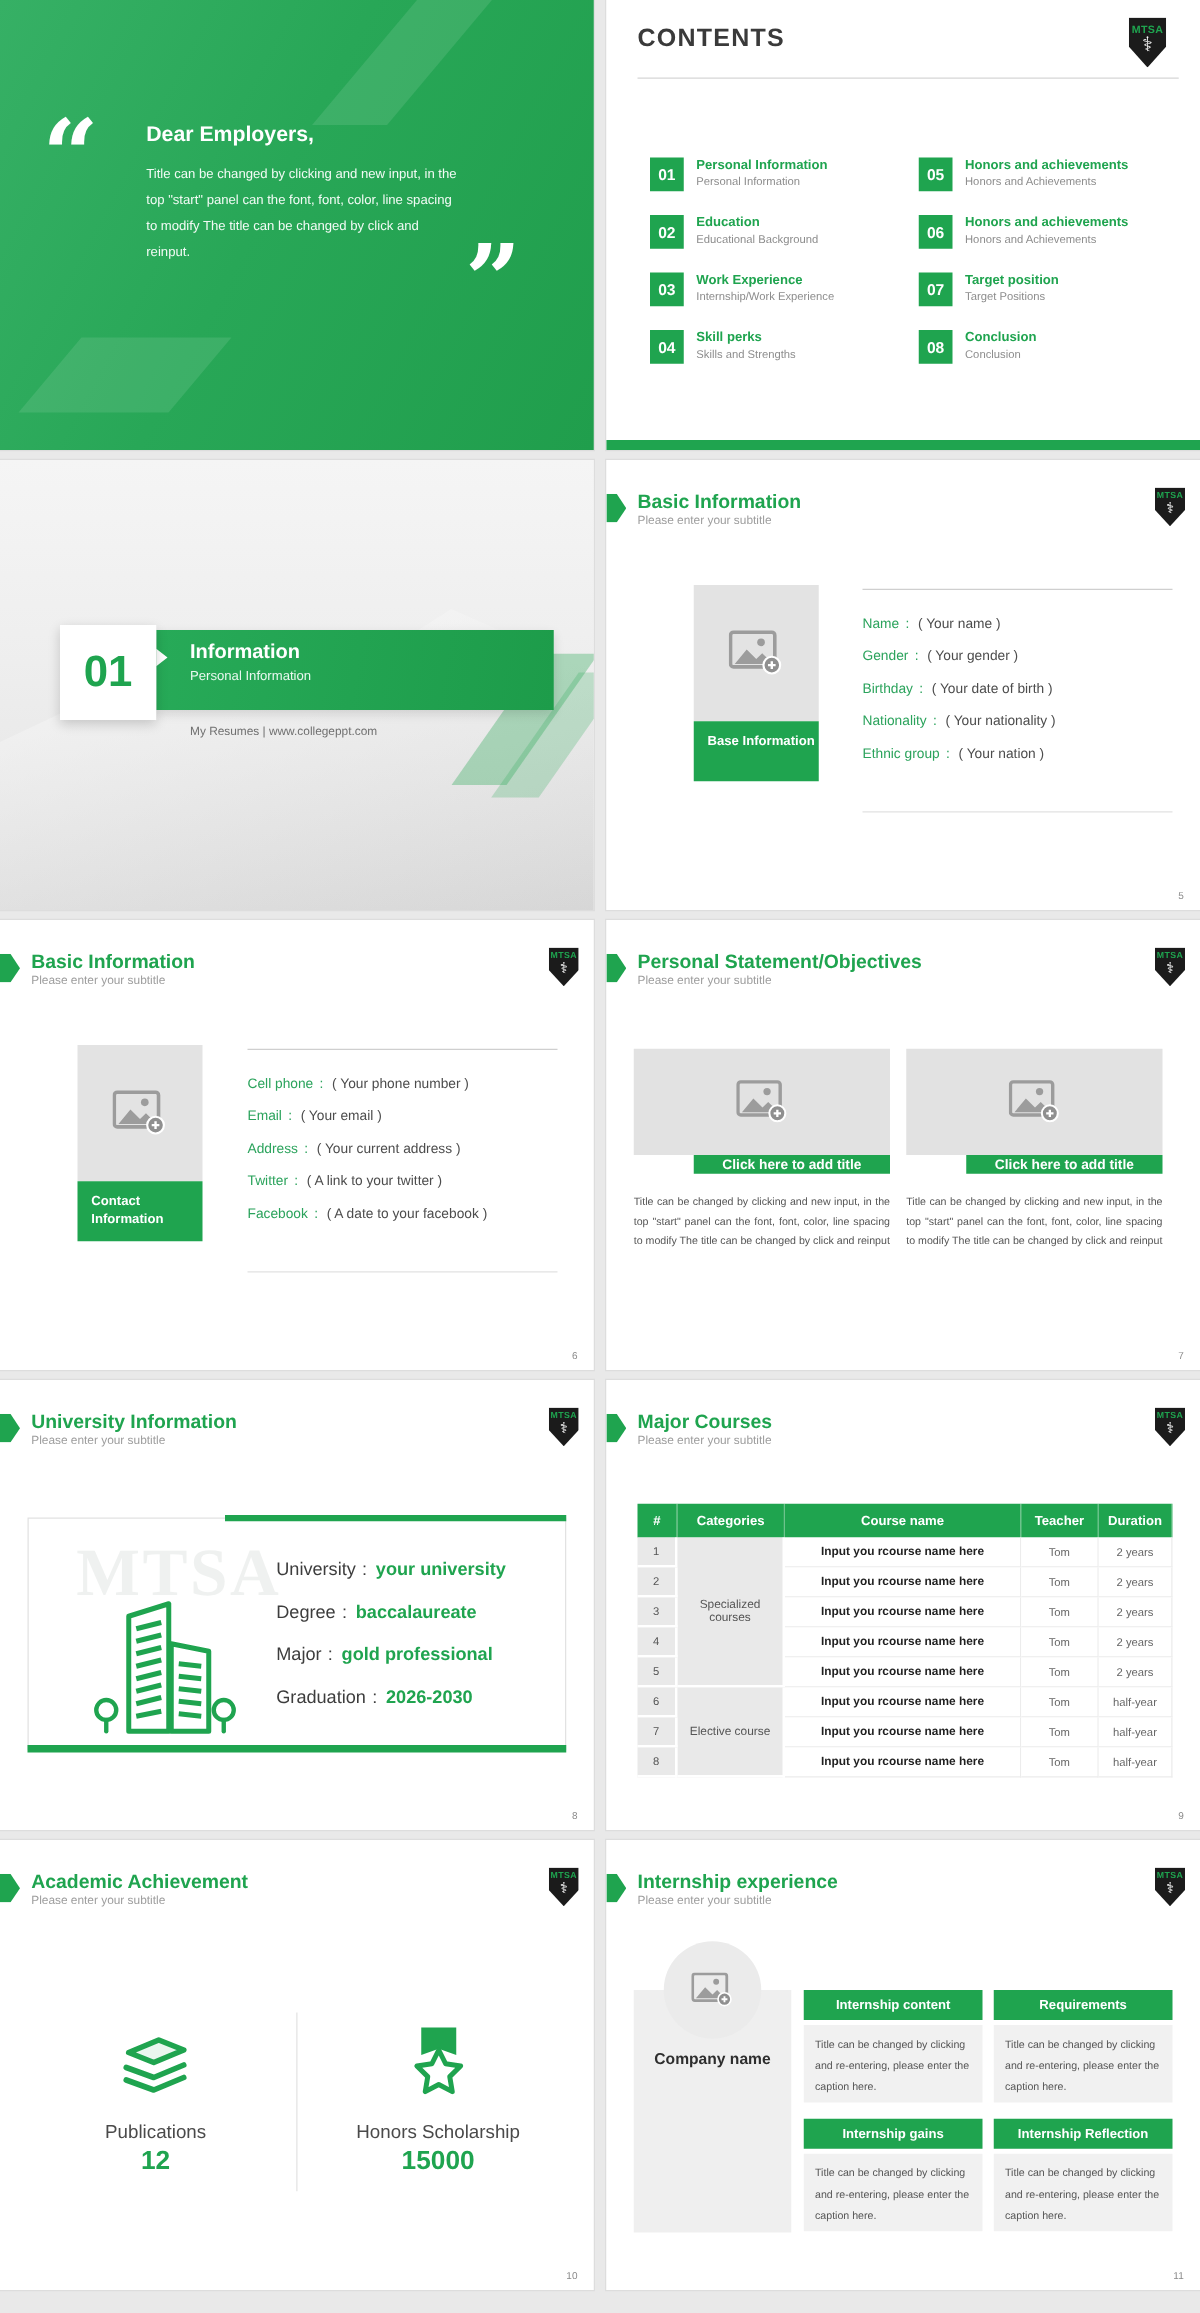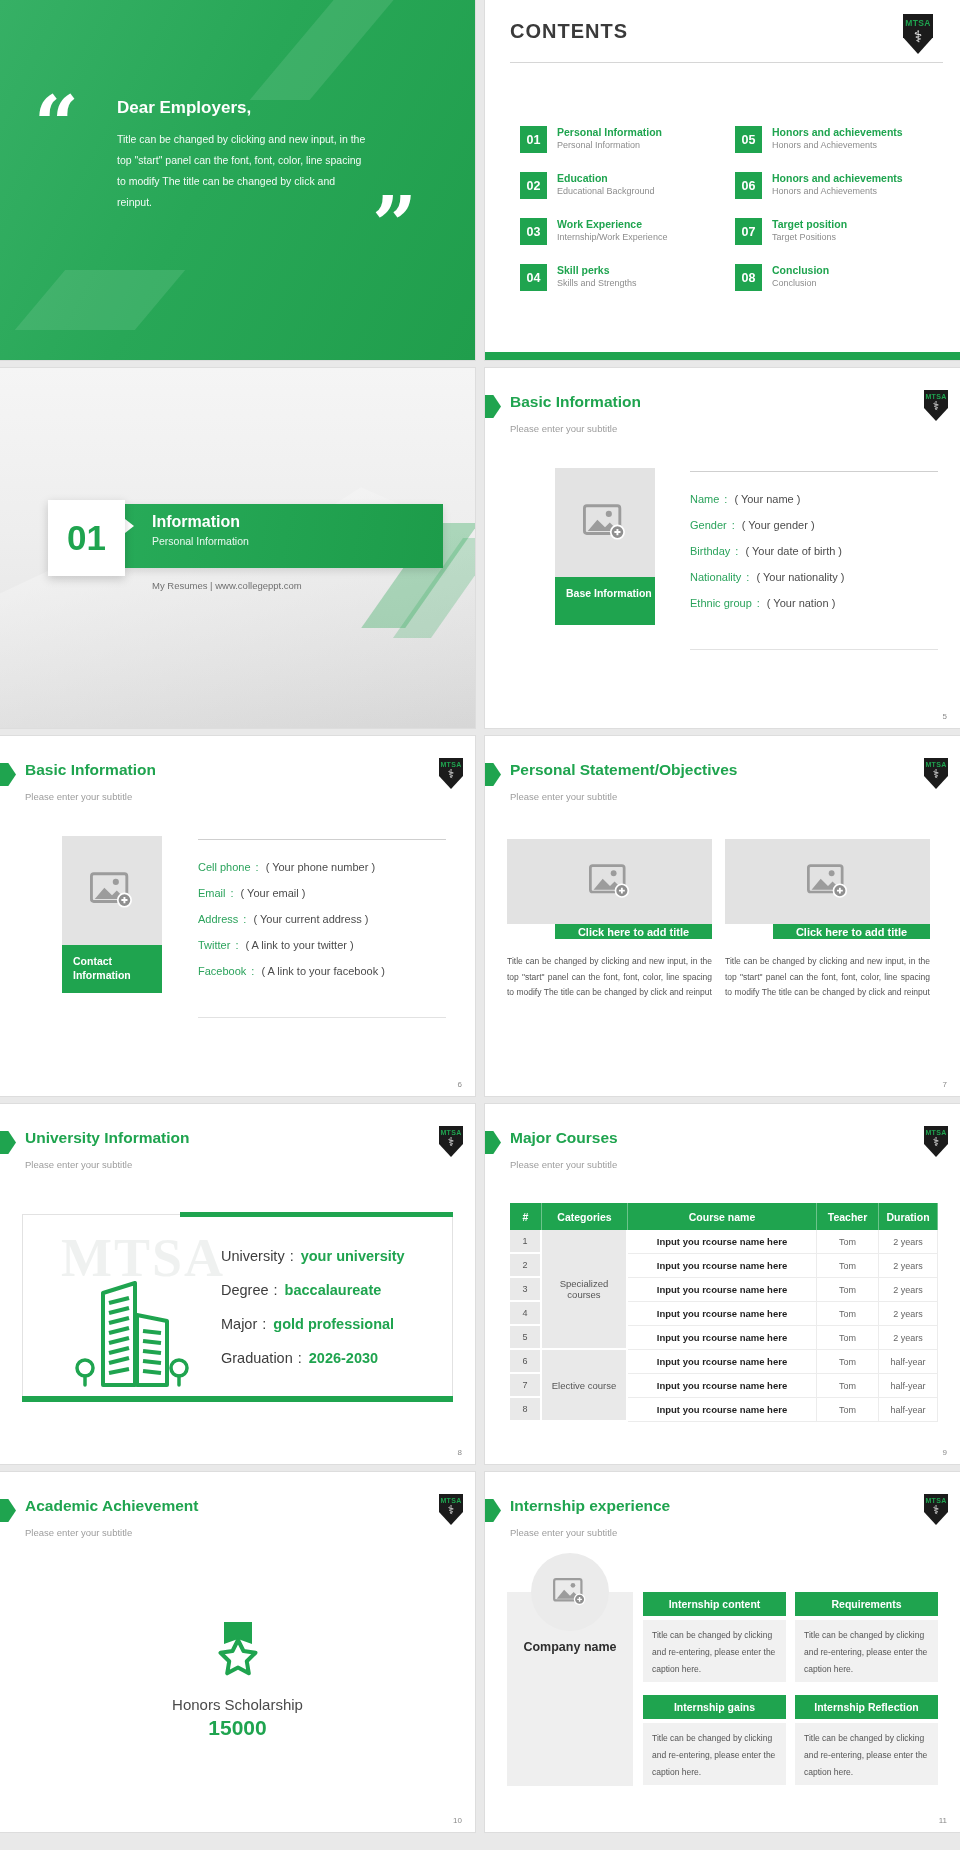--- a/index.html
+++ b/index.html
@@ -20,21 +20,21 @@
             display:flex; flex-direction:column; align-items:center; }
   .shield .mt { font-size:7px; font-weight:bold; color:var(--g); margin-top:3px; letter-spacing:.3px; }
   .shield .sym { font-size:12px; color:#fff; line-height:1.1; }
   .logo-lg .mt { font-size:8.5px; margin-top:4px; }
   .logo-lg .sym { font-size:16px; }
 
   .hd { position:absolute; left:0; top:25px; right:60px; }
   .harrow { position:absolute; left:0; top:2px; width:16px; height:23px; background:var(--g);
             clip-path:polygon(0 0,52% 0,100% 50%,52% 100%,0 100%); }
   .hd .t { margin-left:25px; font-size:15.5px; font-weight:bold; color:var(--g); }
-  .hd .s { margin-left:25px; margin-top:12px; font-size:9.5px; color:#9d9d9d; }
+  .hd .s { margin-left:25px; margin-top:0; font-size:9.5px; color:#9d9d9d; }
 
   .imgicon { display:block; }
 
   
   .cover { background:linear-gradient(118deg,#36b065 0%,#28a757 45%,#209e4c 100%); }
   .cover .deco { position:absolute; background:rgba(255,255,255,.10); transform:skewX(-40deg); }
   .q { position:absolute; color:#fff; font-family:"DejaVu Serif", serif; font-weight:bold;
        font-size:78px; line-height:1; }
   .cov-title { position:absolute; left:117px; top:98px; font-size:17px; font-weight:bold; color:#fff; }
   .cov-body { position:absolute; left:117px; top:129px; width:256px; font-size:10.5px;
@@ -295,21 +295,21 @@
         <path d="M36 25.8 V32.2 M32.8 29 H39.2" stroke="#fff" stroke-width="2"></path>
       </svg>
     </div>
     <div class="ph-label" style="left:62px;">Contact Information</div>
     <div class="fl-rule" style="left:198px;"></div>
     <div class="fields" style="left:198px;">
       <div class="frow"><span class="fl"><span>Cell phone</span><span class="sep">:</span></span><span class="fv">( Your phone number )</span></div>
       <div class="frow"><span class="fl"><span>Email</span><span class="sep">:</span></span><span class="fv">( Your email )</span></div>
       <div class="frow"><span class="fl"><span>Address</span><span class="sep">:</span></span><span class="fv">( Your current address )</span></div>
       <div class="frow"><span class="fl"><span>Twitter</span><span class="sep">:</span></span><span class="fv">( A link to your twitter )</span></div>
-      <div class="frow"><span class="fl"><span>Facebook</span><span class="sep">:</span></span><span class="fv">( A link to your facebook )</span></div>
+      <div class="frow"><span class="fl"><span>Facebook</span><span class="sep">:</span></span><span class="fv">( A date to your facebook )</span></div>
     </div>
     <div class="fl-rule2" style="left:198px;"></div>
     <div class="pg">6</div>
   </div>
 
   <div class="slide">
     <div class="hd">
       <span class="harrow"></span>
       <div class="t">Personal Statement/Objectives</div>
       <div class="s">Please enter your subtitle</div>
@@ -495,20 +495,31 @@
     </div>
     <div class="logo logo-sm">
       <div class="shield">
         <span class="mt">MTSA</span>
         <span class="sym">⚕</span>
       </div>
     </div>
     <div class="ach-row">
       <div class="ach-item">
         <svg width="64" height="60" viewBox="0 0 64 60">
+          <g fill="none" stroke="#1fa44f" stroke-width="4.5" stroke-linejoin="round" stroke-linecap="round">
+            <polygon points="10,22 34,12 54,20 30,30" fill="#eaf6ef"></polygon>
+            <path d="M8 34 L30 42 L54 32"></path>
+            <path d="M8 44 L30 52 L54 42"></path>
+          </g>
+        </svg>
+        <div class="ach-l">Publications</div>
+        <div class="ach-v">12</div>
+      </div>
+      <div class="ach-item">
+        <svg width="64" height="60" viewBox="0 0 64 60">
           <path d="M18 2 h28 v22 l-14,-5 -14,5 z" fill="#1fa44f"></path>
           <path d="M32 20 l5.5 11 12 1.8 -8.7 8.5 2 12 -10.8 -5.7 -10.8 5.7 2 -12 -8.7 -8.5 12 -1.8 z" fill="#ffffff" stroke="#1fa44f" stroke-width="4" stroke-linejoin="round"></path>
         </svg>
         <div class="ach-l">Honors Scholarship</div>
         <div class="ach-v">15000</div>
       </div>
     </div>
     <div class="pg">10</div>
   </div>
 

